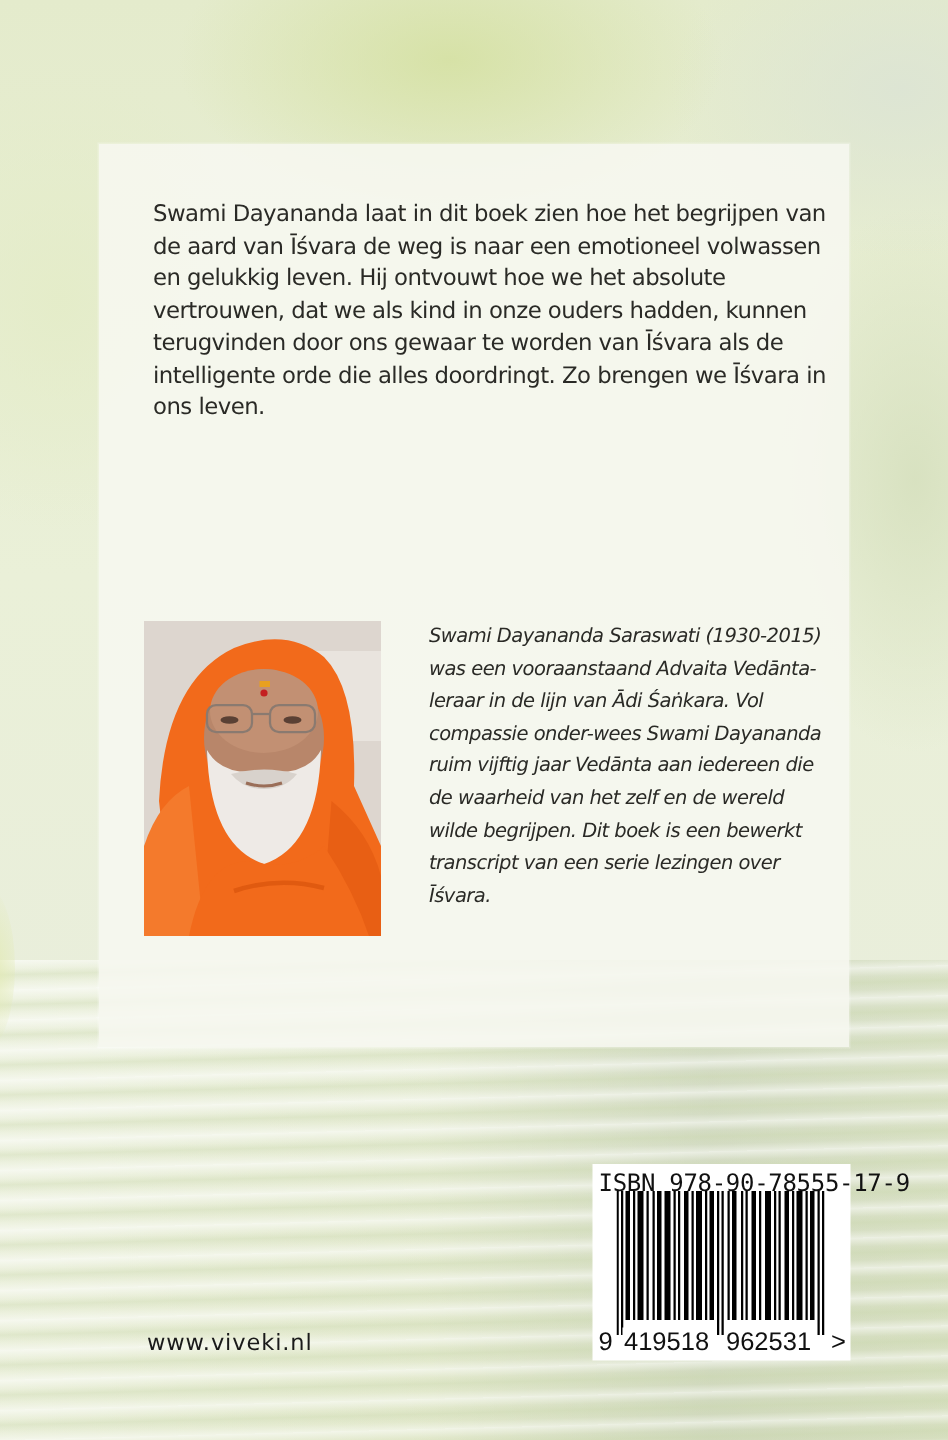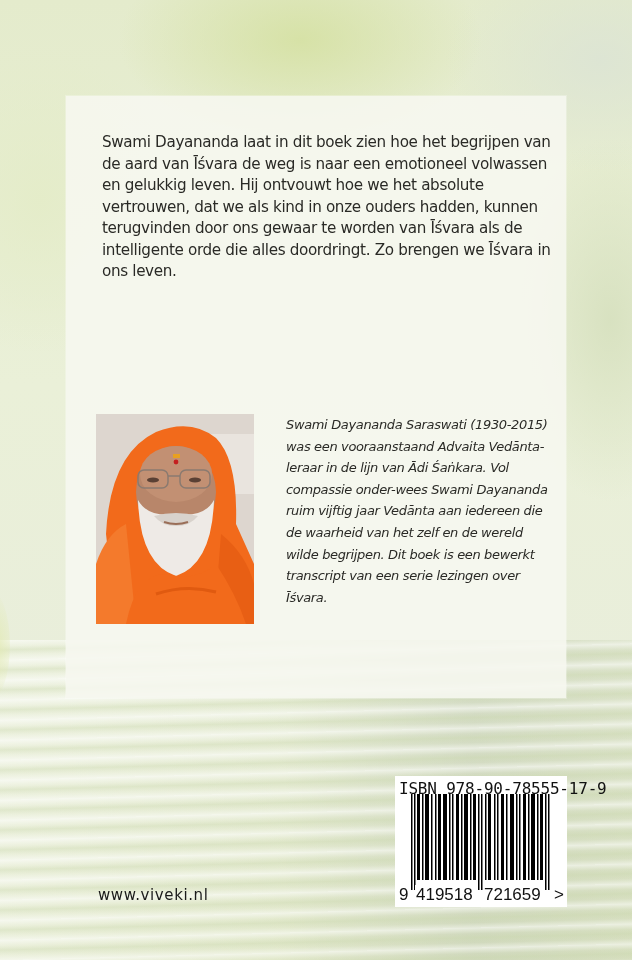--- a/index.html
+++ b/index.html
@@ -168,16 +168,16 @@
         <rect x="126" y="0" width="1.5" height="86"></rect>
           <rect x="129" y="0" width="3" height="86"></rect>
         <rect x="134" y="0" width="1.5" height="96"></rect>
           <rect x="137" y="0" width="1.5" height="96"></rect>
       </g>
     </svg>
   </div>
   <div class="digits">
     <span class="d-first">9</span>
     <span class="d-grp1">419518</span>
-    <span class="d-grp2">721659</span>
+    <span class="d-grp2">962531</span>
     <span class="d-arrow">&gt;</span>
   </div>
 </div>
 
 </body></html>

